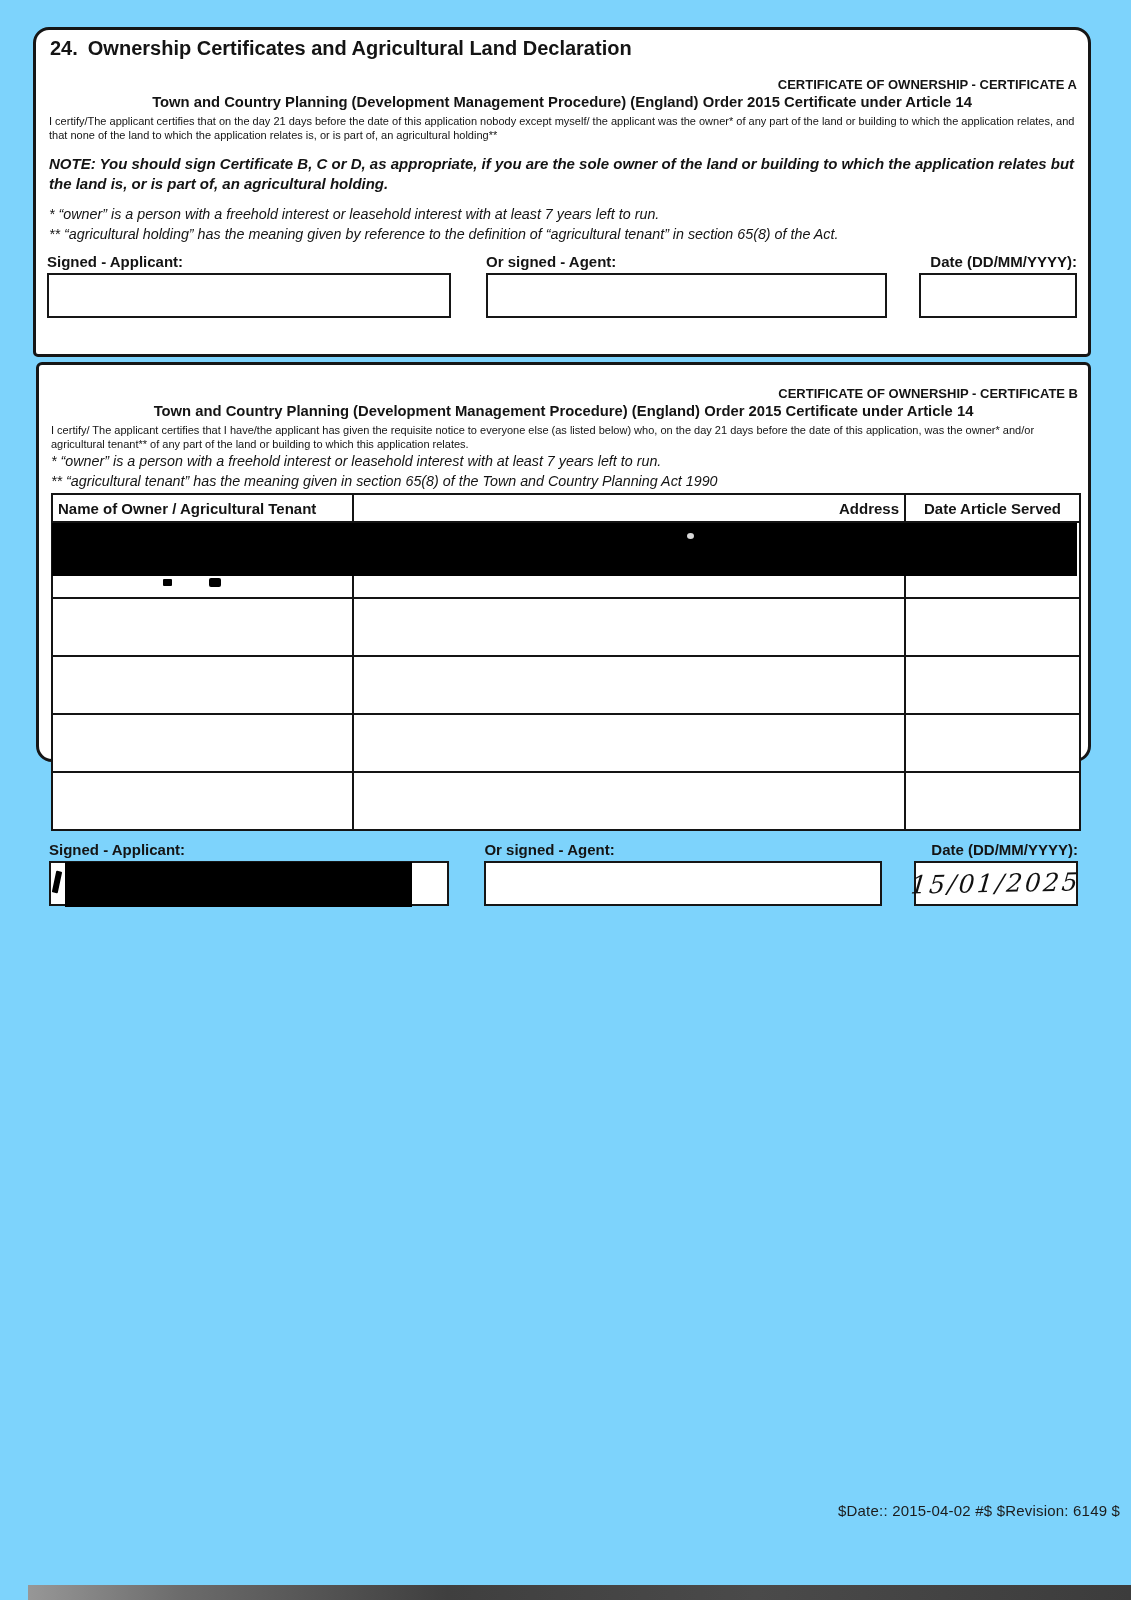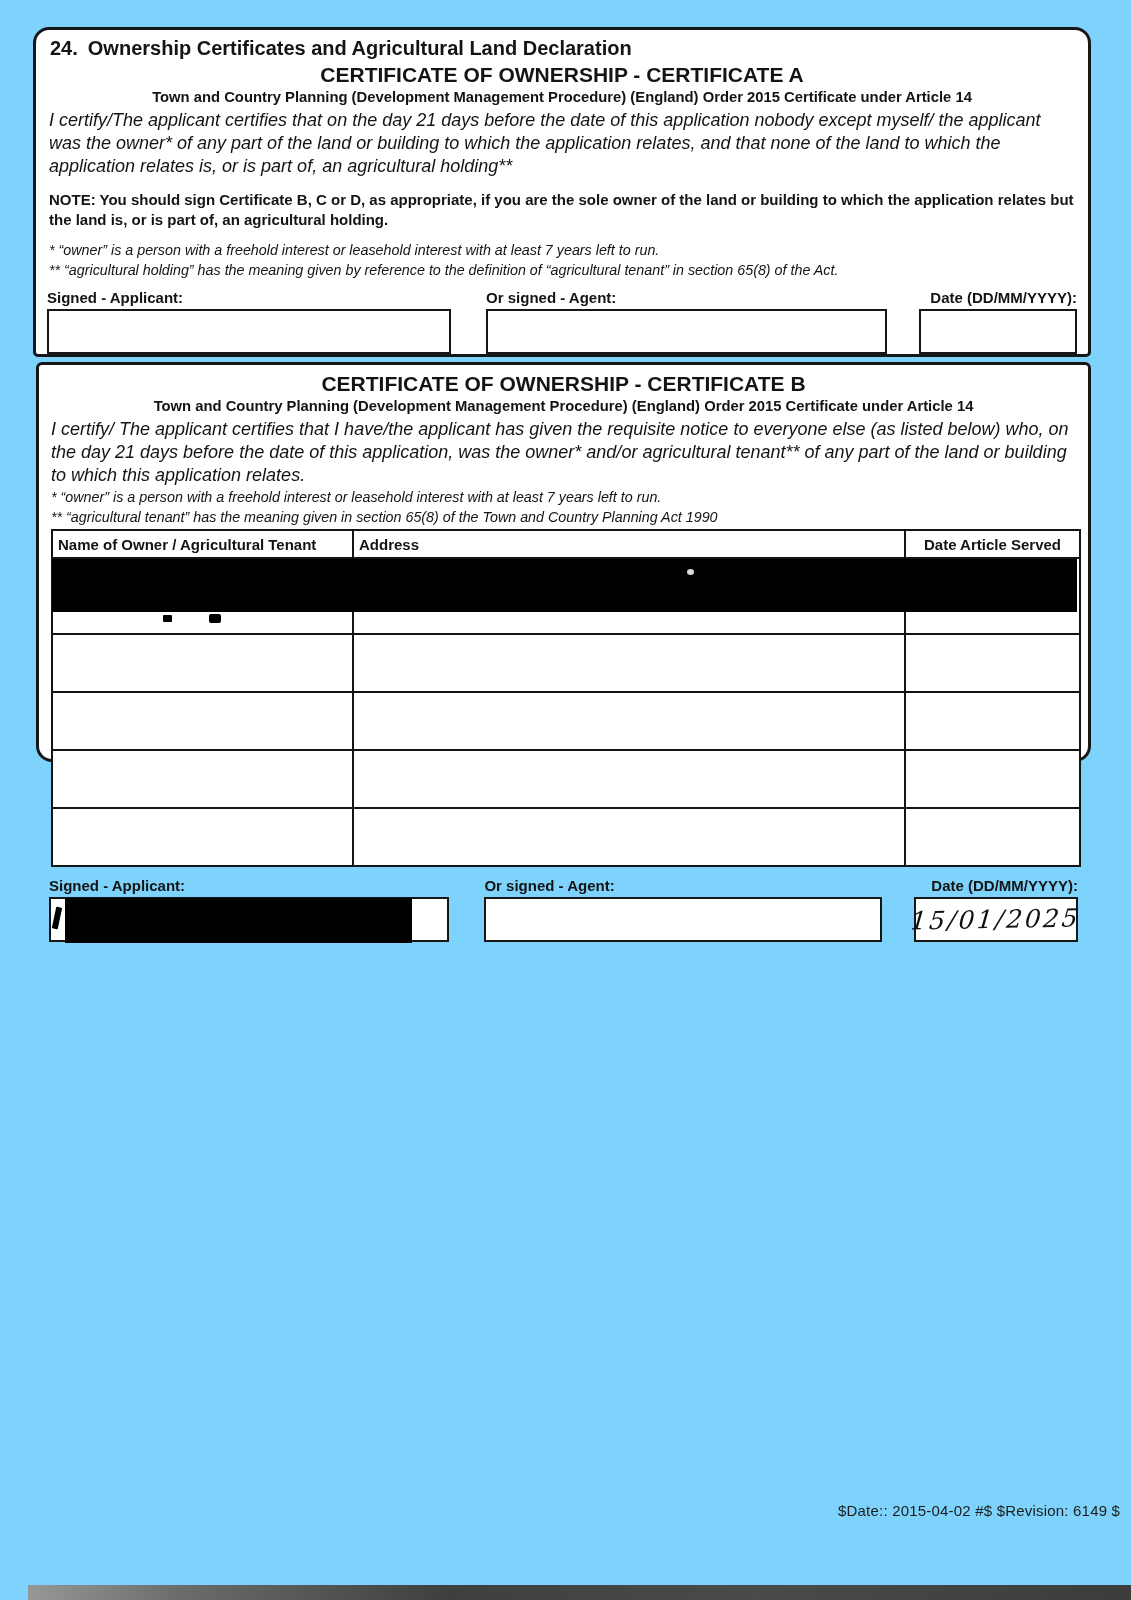--- a/index.html
+++ b/index.html
@@ -15,45 +15,45 @@
   .box{box-sizing:border-box;position:absolute;border:3px solid #161616;background:#fff;}
   .box-a{left:33px;top:27px;width:1058px;height:330px;border-radius:16px 16px 5px 5px;padding:6px 11px 0 11px;}
   .box-b{left:36px;top:362px;width:1055px;height:400px;border-radius:6px 6px 16px 16px;padding:4px 10px 0 10px;}
 
   .sec-title-row{margin:1px 0 2px 3px;}
   .sec-num{font-size:20px;font-weight:bold;margin-right:10px;}
   .sec-title{font-size:20px;font-weight:bold;}
 
   .center{text-align:center;}
   .subtitle{font-size:15px;font-weight:bold;margin-top:2px;}
-  .certheading{font-size:21px;font-weight:bold;margin-top:3px;}
+  .certheading{font-size:13px;font-weight:bold;margin-top:17px;text-align:right;}
   .subheading{font-size:14.8px;font-weight:bold;margin-top:2px;}
 
-  .decl{font-size:18px;line-height:1.28;margin:4px 2px 0 2px;font-style:italic;}
-  .note{font-size:15px;font-weight:bold;line-height:1.3;margin:12px 2px 0 2px;}
+  .decl{font-size:11px;line-height:1.28;margin:4px 2px 0 2px;}
+  .note{font-size:15px;font-weight:bold;line-height:1.3;margin:12px 2px 0 2px;font-style:italic;}
   .fn{font-size:14.3px;font-style:italic;font-weight:400;margin:1px 2px 0 2px;line-height:1.3;}
   .fn-first{margin-top:12px;}
 
   
   .sigrow{display:flex;margin-top:10px;align-items:flex-end;gap:21px;}
   .siggroup{display:flex;flex-direction:column;}
   .g-applicant{width:420px;}
   .g-agent{width:417px;margin-left:14px;}
   .g-date{width:164px;margin-left:11px;}
   .siglabel{font-size:15px;font-weight:600;margin-bottom:3px;}
   .g-date .siglabel{text-align:right;white-space:nowrap;margin-left:-20px;}
   .sigbox{position:relative;height:45px;border:2.5px solid #161616;background:#fff;box-sizing:border-box;display:flex;align-items:center;justify-content:center;}
 
   
   .tablewrap{position:relative;margin:3px 0 0 2px;width:1028px;}
   table.notice{border-collapse:collapse;width:100%;table-layout:fixed;}
   table.notice th, table.notice td{border:2.5px solid #141414;padding:1px 5px;background:#fff;}
   table.notice th{font-size:15px;font-weight:bold;height:24px;}
   th.h-name{text-align:left;}
-  th.h-address{text-align:left;}
+  th.h-address{text-align:right;}
   th.h-date{text-align:center;}
   td.c-row1{height:72px;}
   td.c-row{height:54px;}
 
   .redaction-bar{position:absolute;left:1px;top:30px;width:1025px;height:53px;background:#000;}
   .redaction-dot{position:absolute;left:636px;top:40px;width:7px;height:6px;background:#fff;border-radius:50%;opacity:.85;}
   .redaction-mark1{position:absolute;left:112px;top:86px;width:9px;height:7px;background:#000;border-radius:1px;}
   .redaction-mark2{position:absolute;left:158px;top:85px;width:12px;height:9px;background:#000;border-radius:2px;}
 
   .sig-redaction{position:absolute;left:14px;top:-1px;width:347px;height:45px;background:#000;}

